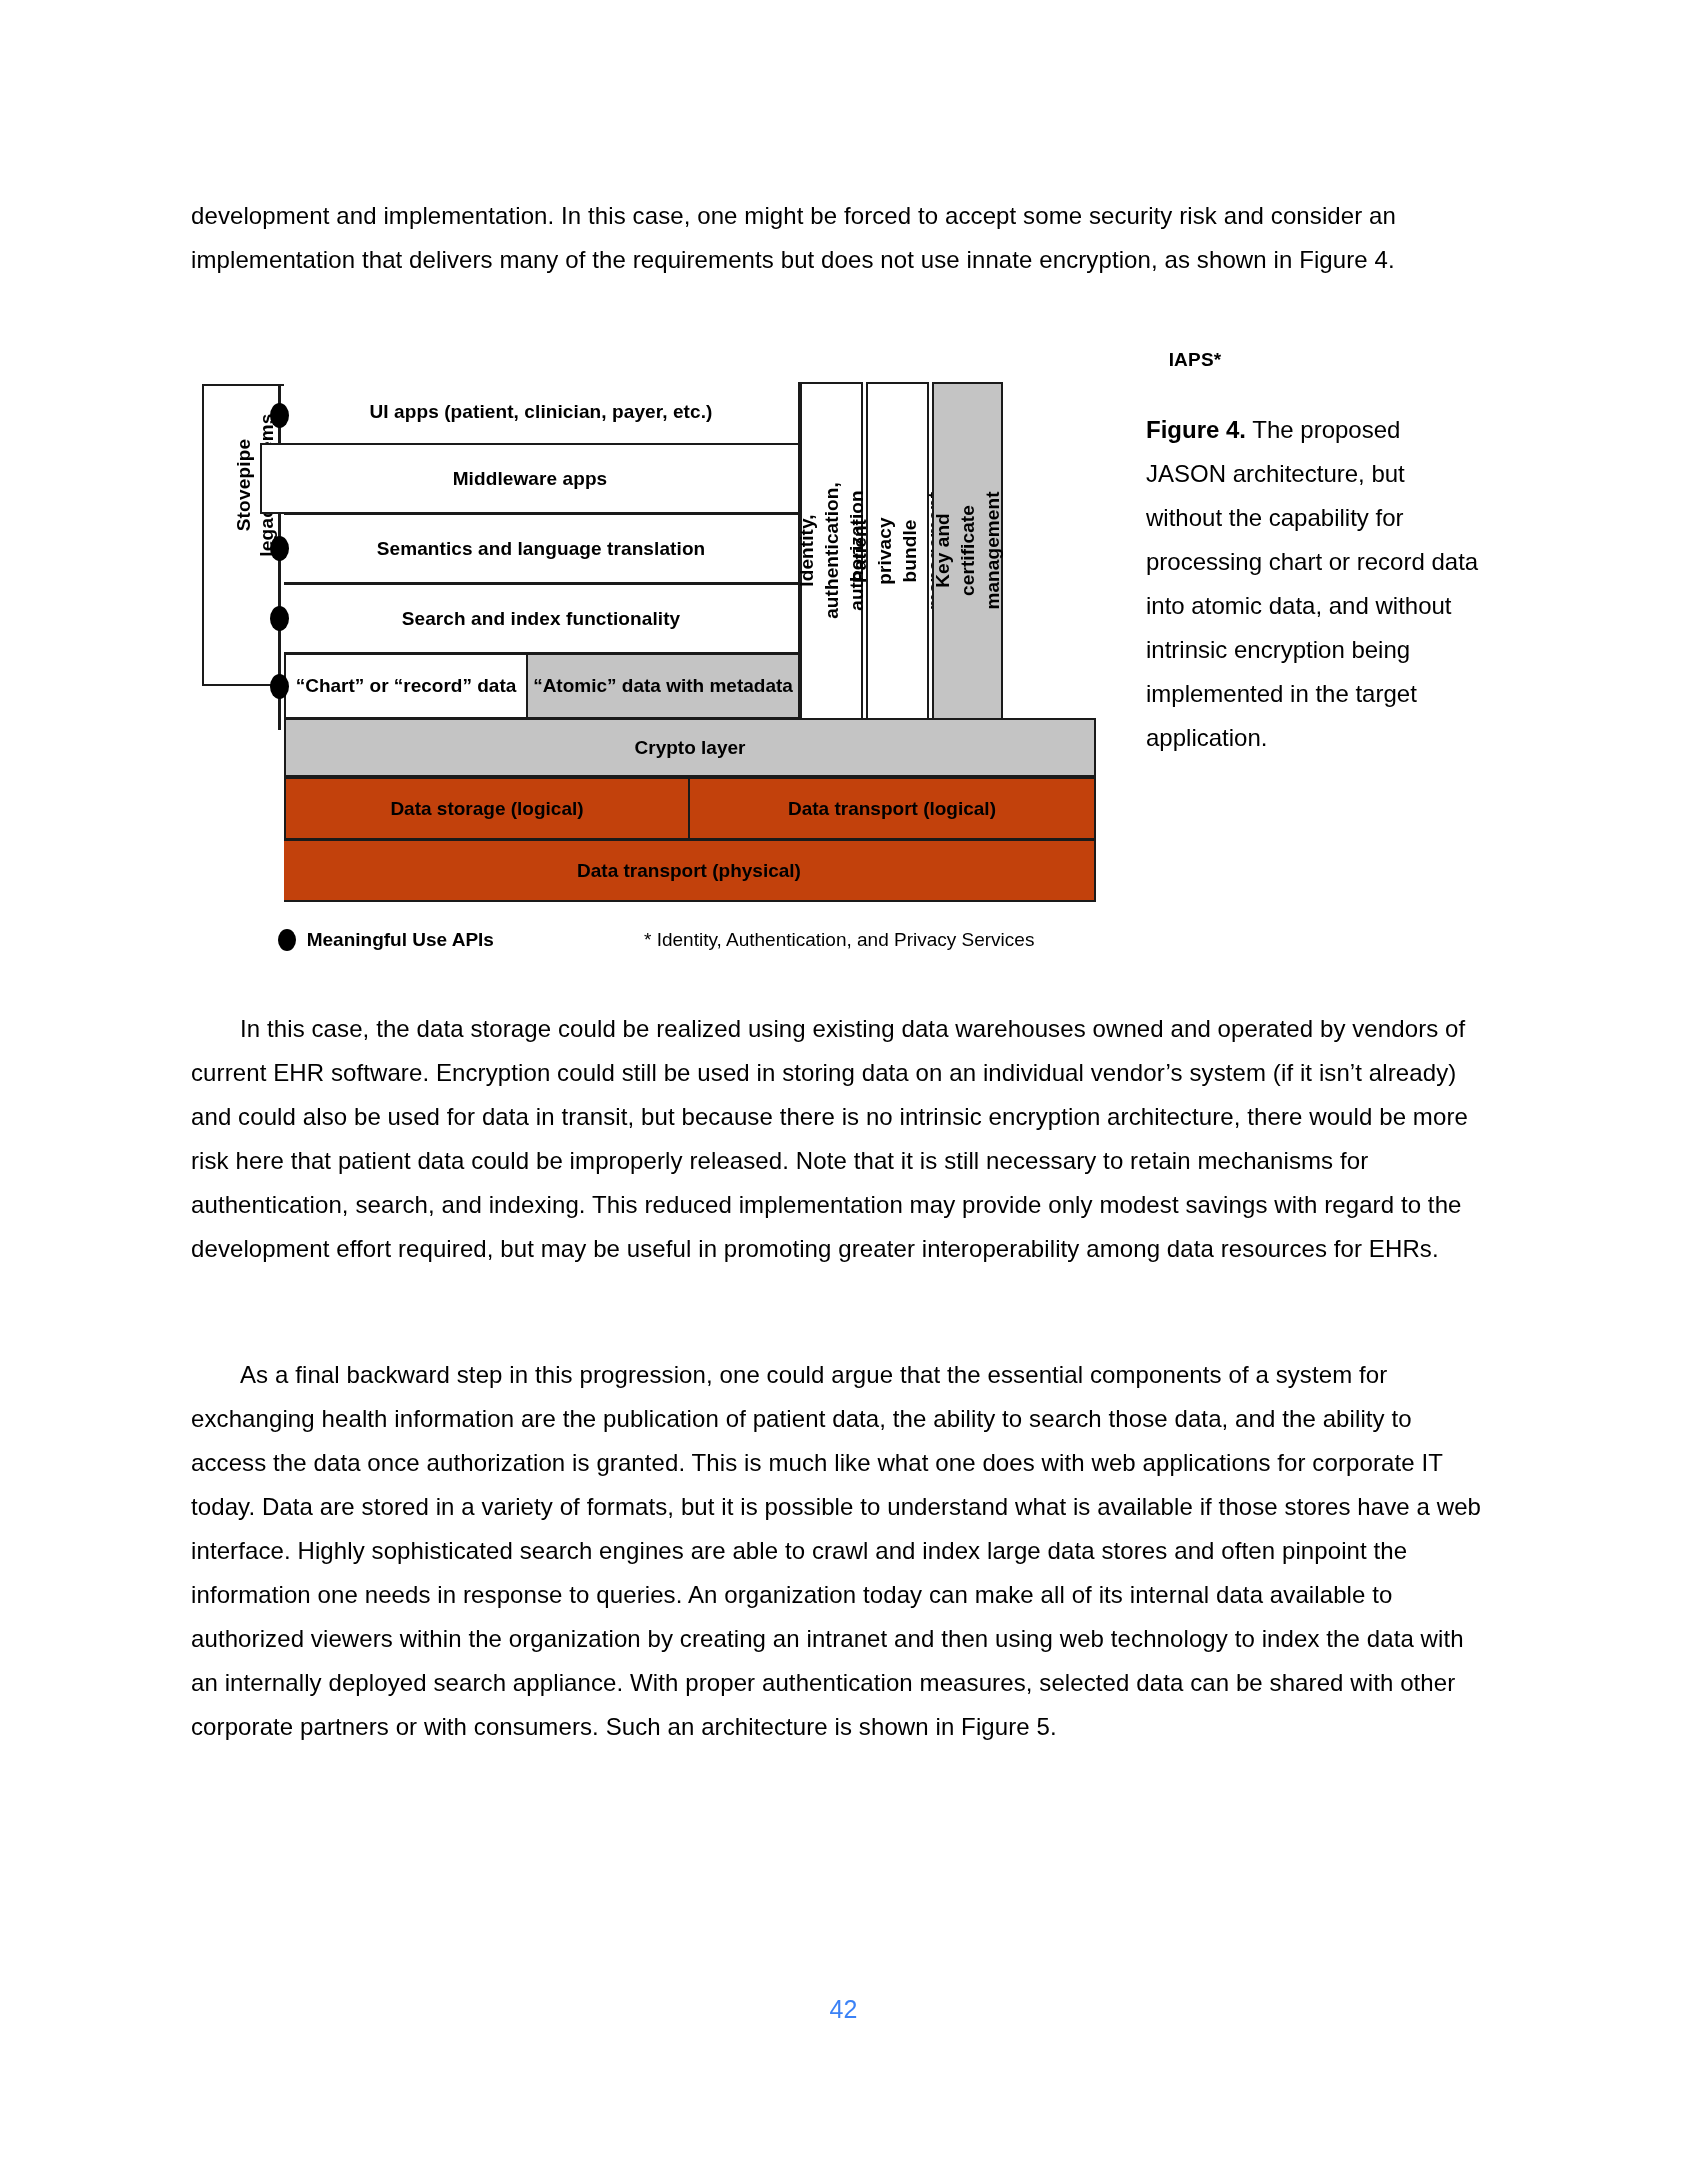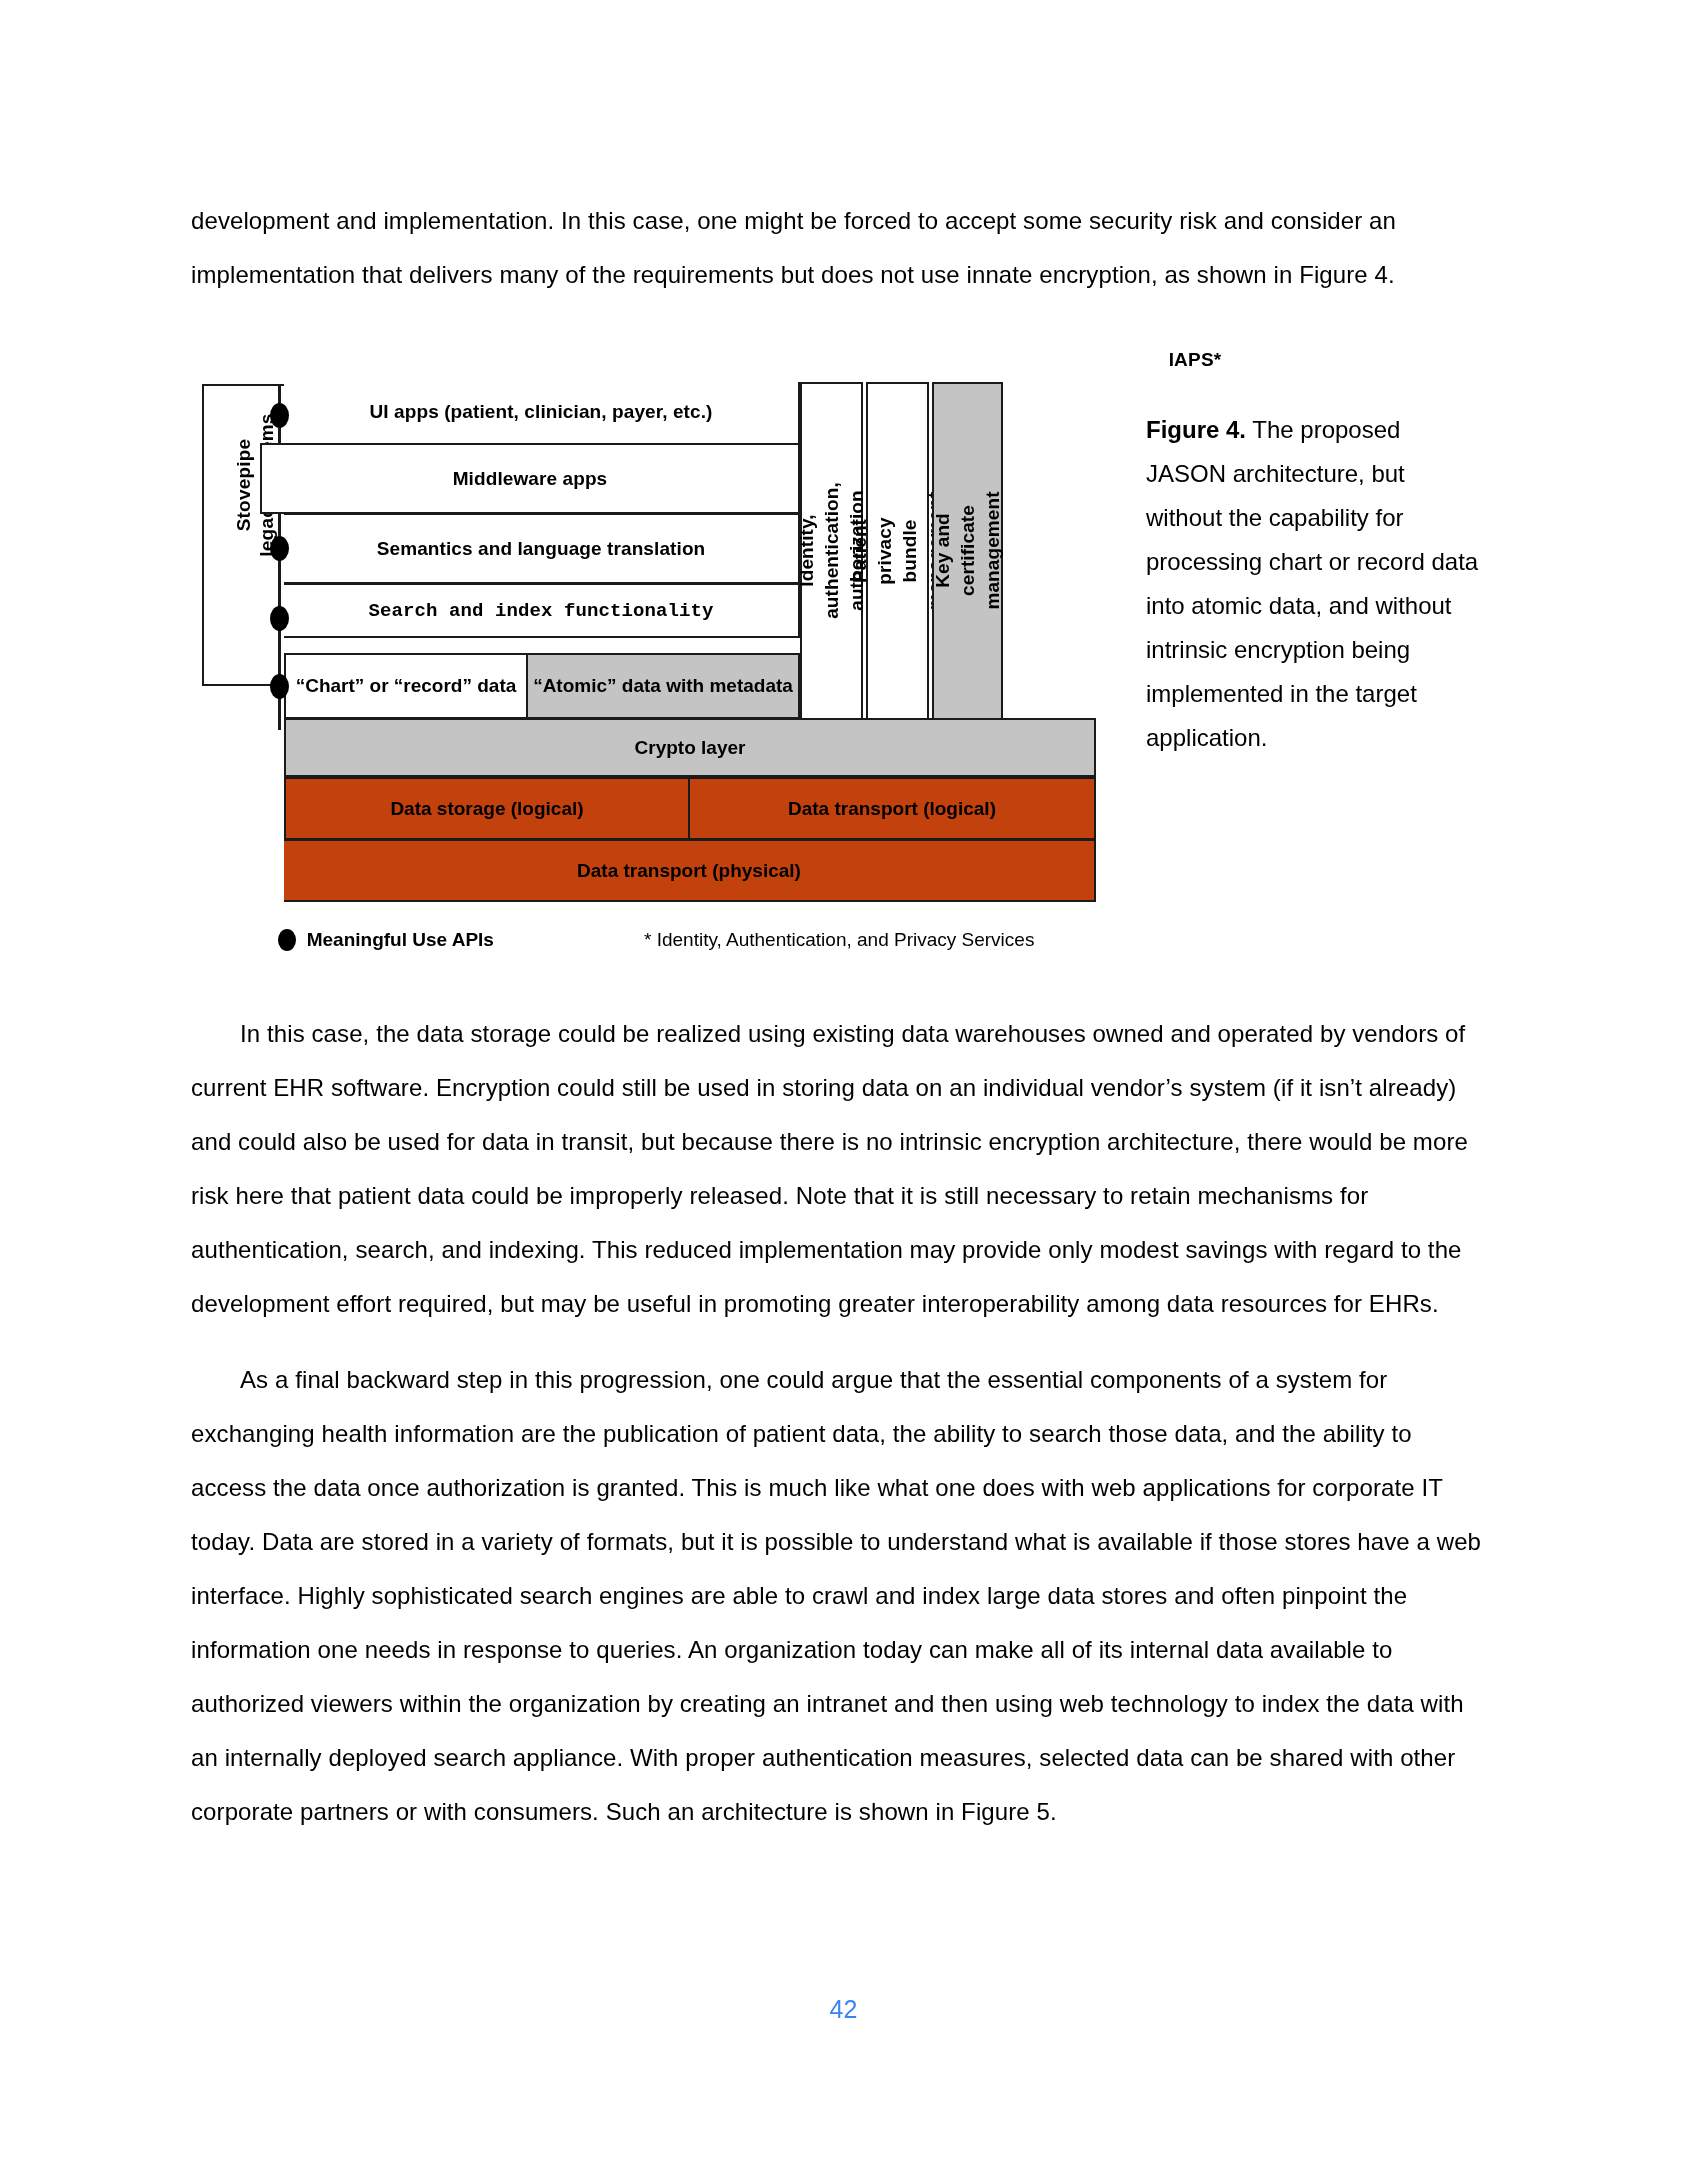--- a/index.html
+++ b/index.html
@@ -23,21 +23,21 @@
     height: 2183px;
     background: #ffffff;
   }
 
   
   .body-text {
     position: absolute;
     left: 191px;
     width: 1300px;
     font-size: 24px;
-    line-height: 54px;
+    line-height: 44px;
     color: #000000;
     text-align: left;
     letter-spacing: 0.1px;
   }
   .indent { text-indent: 49px; }
 
   #para-intro { top: 194px; }
   #para-two   { top: 1007px; }
   #para-three { top: 1353px; }
 
@@ -165,23 +165,22 @@
     left: 82px;
     top: 129px;
     width: 516px;
     height: 71px;
     border-left: none;
   }
   #row-search {
     left: 82px;
     top: 199px;
     width: 516px;
-    height: 55px;
+    height: 71px;
     border-left: none;
-    font-family: Liberation Mono, monospace;
   }
 
   
   #row-data {
     position: absolute;
     left: 82px;
     top: 269px;
     width: 516px;
     height: 66px;
     display: flex;

